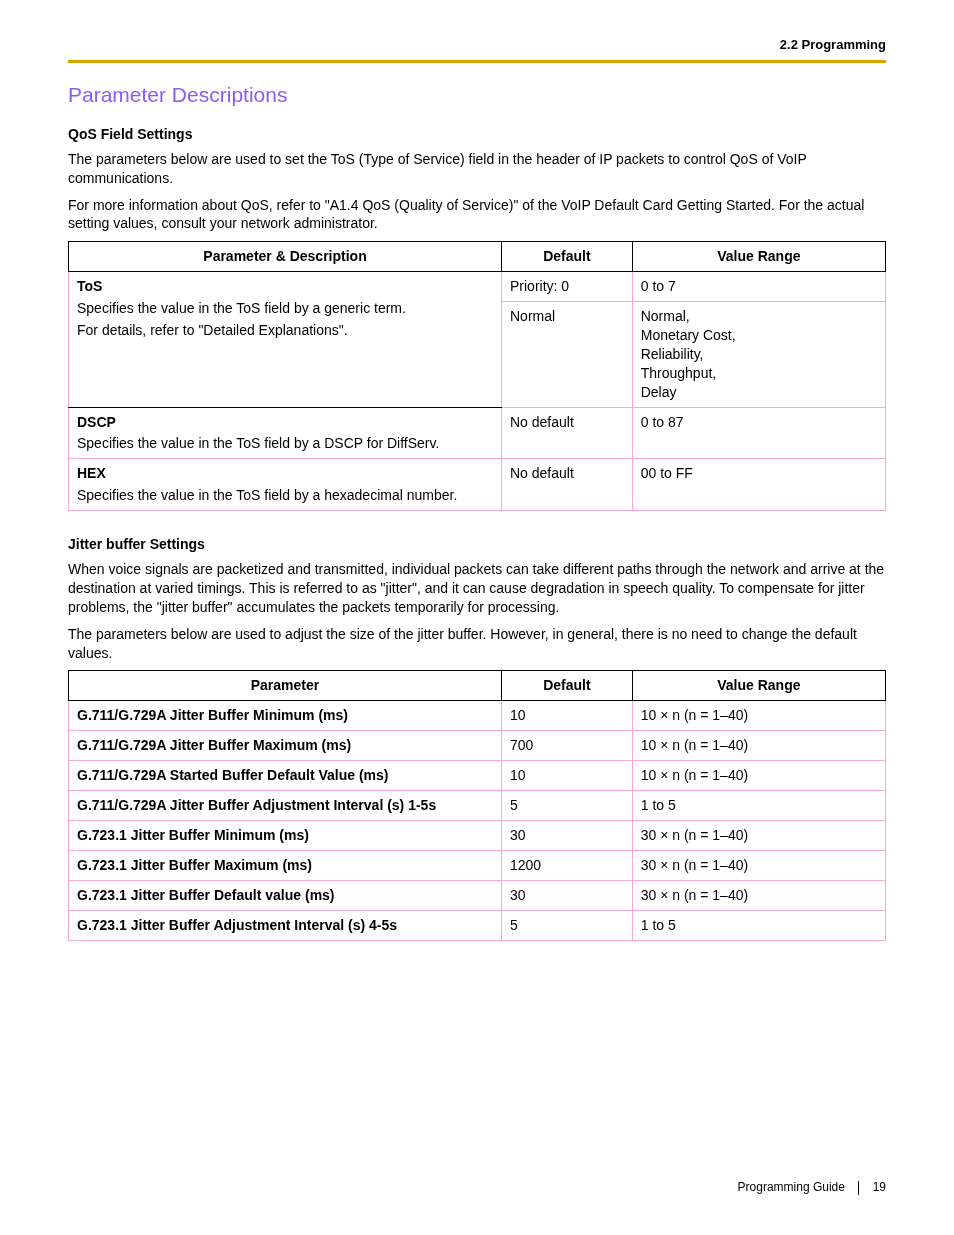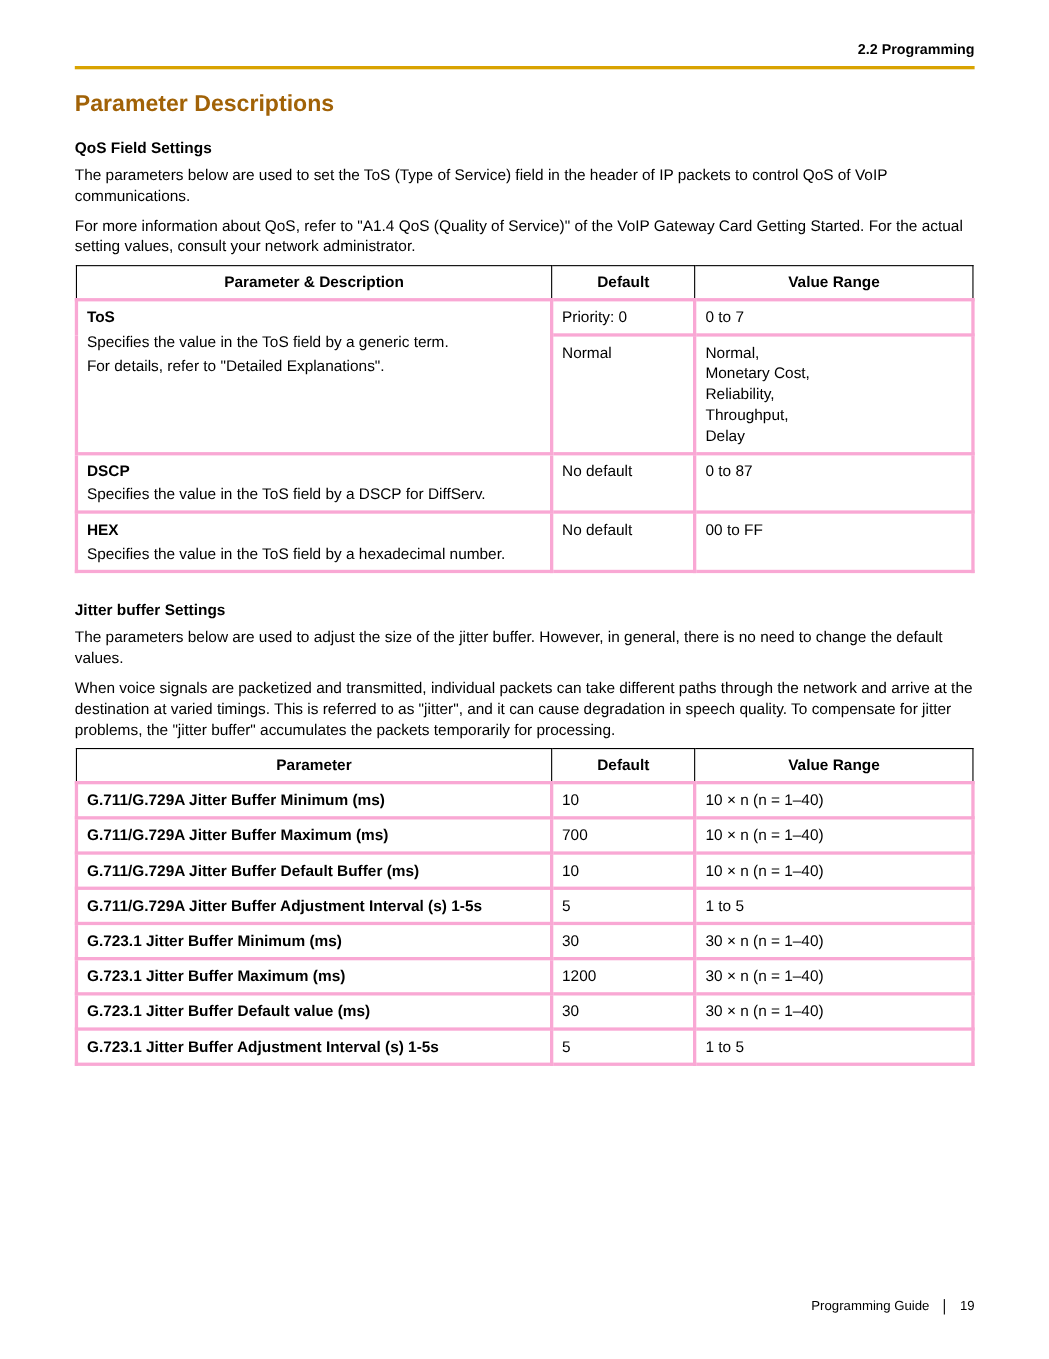--- a/index.html
+++ b/index.html
@@ -1,41 +1,41 @@
 <!DOCTYPE html>
 <html><head>
 <meta charset="utf-8">
 <style>
   html,body{margin:0;padding:0;background:#fff;font-family:Arial,Helvetica,sans-serif;color:#000;font-size:14px;line-height:1.35;}
   .page{width:938px;min-height:1235px;margin:0 auto;box-sizing:border-box;padding:36px 60px 16px 60px;position:relative;}
   .header-bar{font-weight:bold;font-size:13px;text-align:right;margin-bottom:6px;}
   .rule{height:3px;background:#d9a300;margin-bottom:18px;}
-  h1.section{color:#a16207;font-size:21px;font-weight:bold;margin:18px 0 14px 0;}
+  h1.section{color:#8b5cf6;font-size:21px;font-weight:normal;margin:18px 0 14px 0;}
   h2.sub{font-size:14px;font-weight:bold;margin:16px 0 6px 0;}
   p.body{margin:4px 0 8px 0;}
   table.param{border-collapse:collapse;width:100%;margin-top:8px;margin-bottom:24px;}
   table.param th{border:1px solid #000;padding:5px 8px;text-align:center;font-weight:bold;}
-  table.param td{border:3px solid #f9a8d4;padding:5px 8px;vertical-align:top;}
+  table.param td{border:1px solid #f9a8d4;padding:5px 8px;vertical-align:top;}
   .pname{font-weight:bold;}
   .pdesc{font-weight:normal;margin-top:3px;}
   .footer{position:absolute;bottom:40px;right:60px;font-size:12px;}
   .footer .sep{display:inline-block;border-left:1px solid #000;height:14px;vertical-align:middle;margin:0 10px;}
 </style>
 </head>
 <body>
 
 <div class="page">
   <div class="header-bar">2.2 Programming</div>
   <div class="rule"></div>
 
   <h1 class="section">Parameter Descriptions</h1>
 
   <h2 class="sub">QoS Field Settings</h2>
   <p class="body">The parameters below are used to set the ToS (Type of Service) field in the header of IP packets to control QoS of VoIP communications.</p>
-  <p class="body">For more information about QoS, refer to "A1.4 QoS (Quality of Service)" of the VoIP Gateway Card Getting Started. For the actual setting values, consult your network administrator.</p>
+  <p class="body">For more information about QoS, refer to "A1.4 QoS (Quality of Service)" of the VoIP Default Card Getting Started. For the actual setting values, consult your network administrator.</p>
 
   <table class="param">
     <colgroup>
         <col style="width:53%">
         <col style="width:16%">
         <col style="width:31%">
       </colgroup>
     <tbody>
         <tr>
       <th>Parameter &amp; Description</th>
@@ -72,22 +72,22 @@
         <div class="pname">HEX</div>
         <div class="pdesc">Specifies the value in the ToS field by a hexadecimal number.</div>
       </td>
       <td>No default</td>
       <td>00 to FF</td>
     </tr>
   </tbody>
     </table>
 
   <h2 class="sub">Jitter buffer Settings</h2>
+  <p class="body">When voice signals are packetized and transmitted, individual packets can take different paths through the network and arrive at the destination at varied timings. This is referred to as "jitter", and it can cause degradation in speech quality. To compensate for jitter problems, the "jitter buffer" accumulates the packets temporarily for processing.</p>
   <p class="body">The parameters below are used to adjust the size of the jitter buffer. However, in general, there is no need to change the default values.</p>
-  <p class="body">When voice signals are packetized and transmitted, individual packets can take different paths through the network and arrive at the destination at varied timings. This is referred to as "jitter", and it can cause degradation in speech quality. To compensate for jitter problems, the "jitter buffer" accumulates the packets temporarily for processing.</p>
 
   <table class="param">
     <colgroup>
         <col style="width:53%">
         <col style="width:16%">
         <col style="width:31%">
       </colgroup>
     <tbody>
         <tr>
       <th>Parameter</th>
@@ -98,21 +98,21 @@
           <td class="pname">G.711/G.729A Jitter Buffer Minimum (ms)</td>
           <td>10</td>
           <td>10 × n (n = 1–40)</td>
         </tr>
     <tr>
           <td class="pname">G.711/G.729A Jitter Buffer Maximum (ms)</td>
           <td>700</td>
           <td>10 × n (n = 1–40)</td>
         </tr>
     <tr>
-          <td class="pname">G.711/G.729A Jitter Buffer Default Buffer (ms)</td>
+          <td class="pname">G.711/G.729A Started Buffer Default Value (ms)</td>
           <td>10</td>
           <td>10 × n (n = 1–40)</td>
         </tr>
     <tr>
           <td class="pname">G.711/G.729A Jitter Buffer Adjustment Interval (s) 1-5s</td>
           <td>5</td>
           <td>1 to 5</td>
         </tr>
     <tr>
           <td class="pname">G.723.1 Jitter Buffer Minimum (ms)</td>
@@ -123,21 +123,21 @@
           <td class="pname">G.723.1 Jitter Buffer Maximum (ms)</td>
           <td>1200</td>
           <td>30 × n (n = 1–40)</td>
         </tr>
     <tr>
           <td class="pname">G.723.1 Jitter Buffer Default value (ms)</td>
           <td>30</td>
           <td>30 × n (n = 1–40)</td>
         </tr>
     <tr>
-          <td class="pname">G.723.1 Jitter Buffer Adjustment Interval (s) 1-5s</td>
+          <td class="pname">G.723.1 Jitter Buffer Adjustment Interval (s) 4-5s</td>
           <td>5</td>
           <td>1 to 5</td>
         </tr>
   </tbody>
     </table>
 
   <div class="footer">
     <span>Programming Guide</span>
     <span class="sep"></span>
     <span>19</span>

